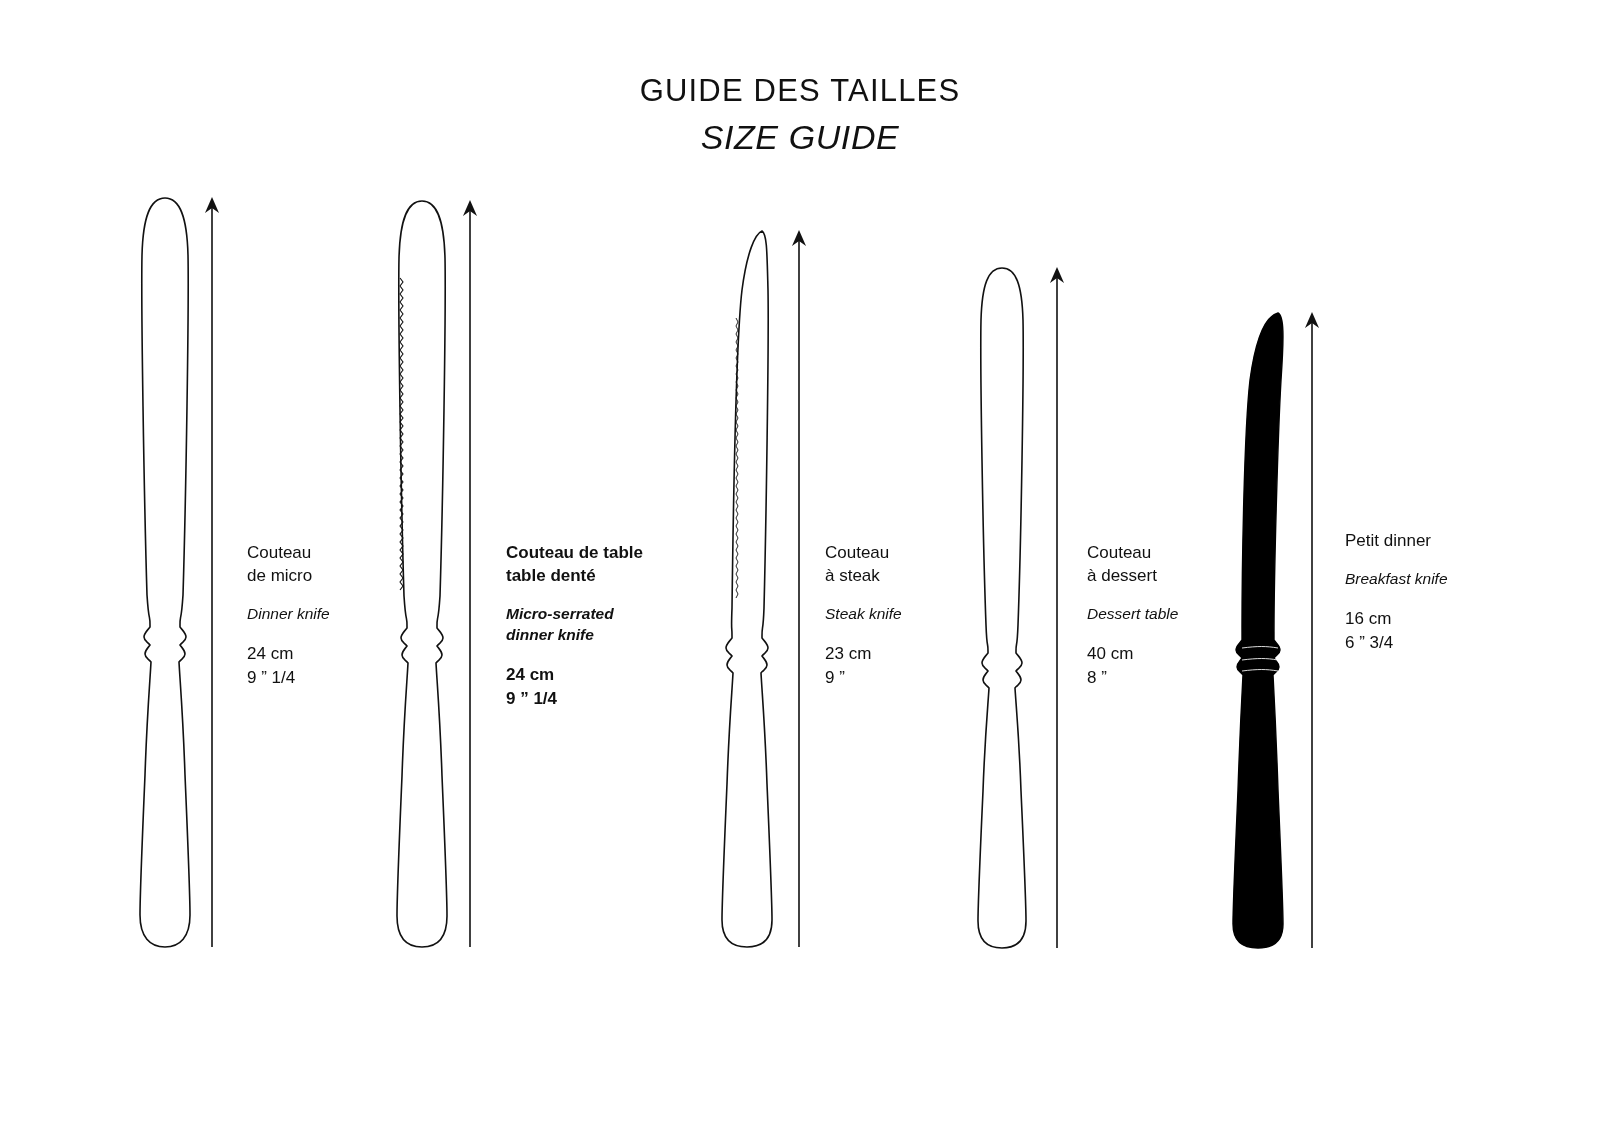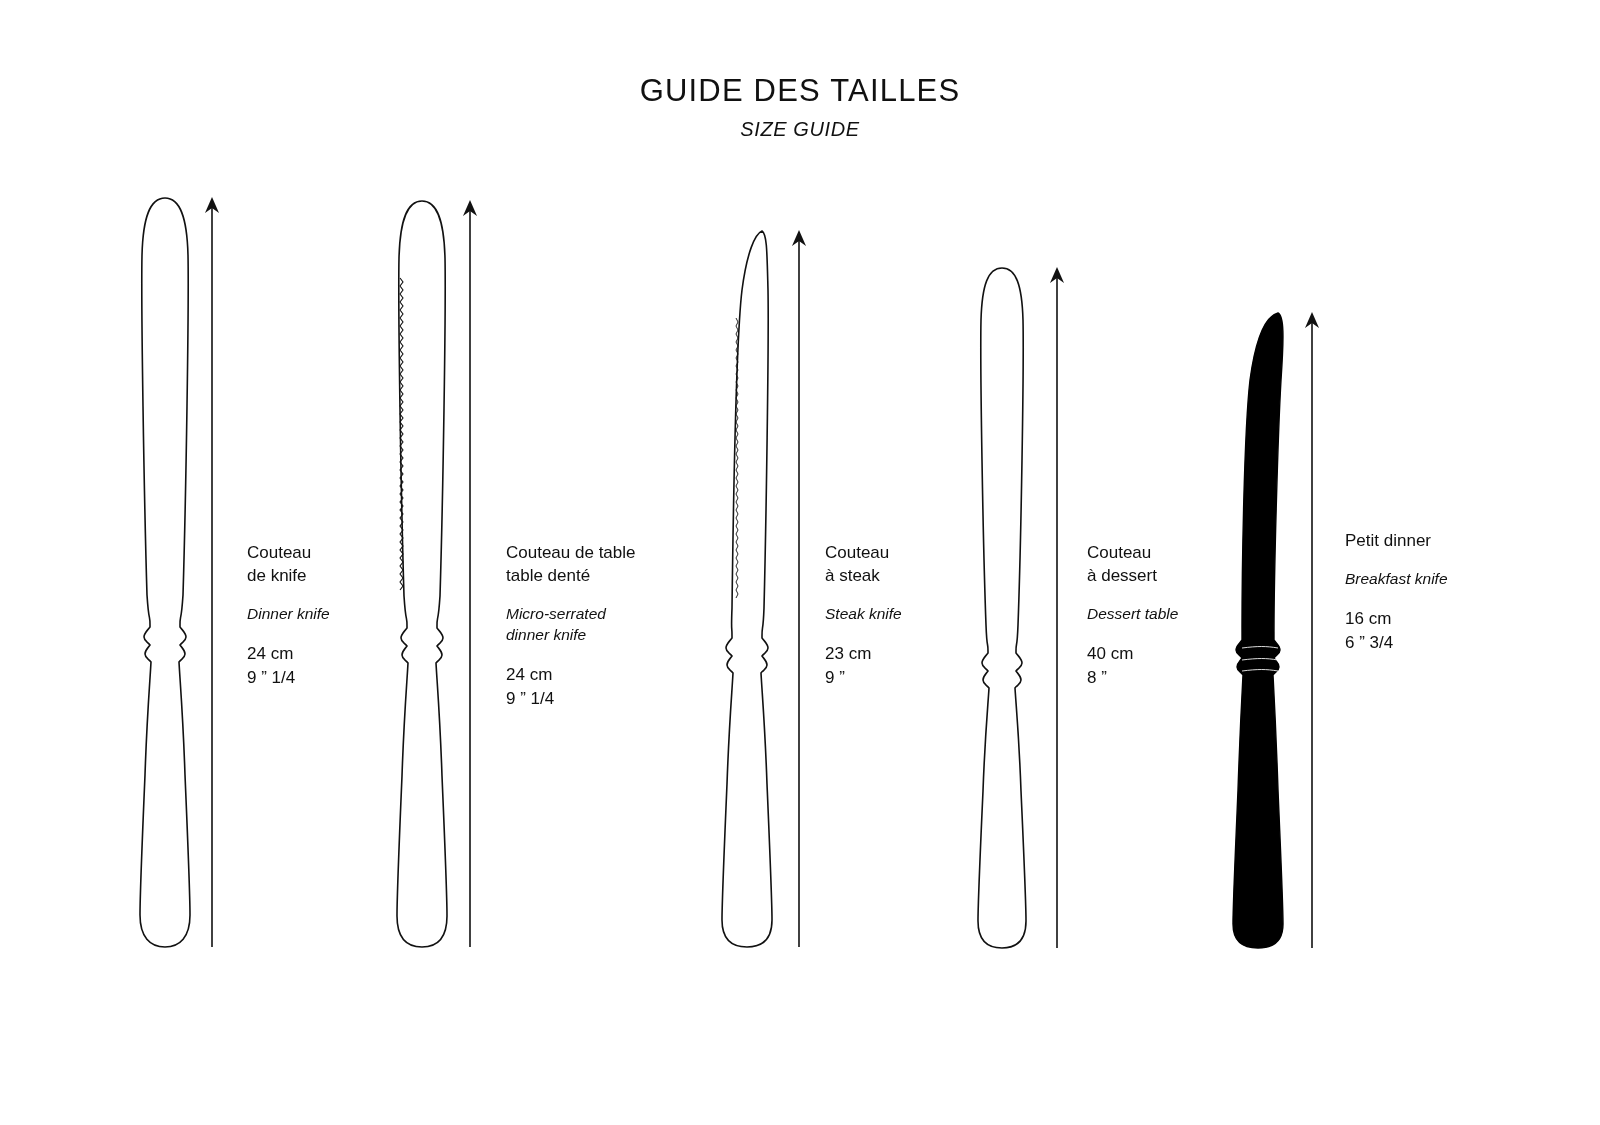--- a/index.html
+++ b/index.html
@@ -32,21 +32,21 @@
   }
   .title-main {
     font-size: 31px;
     letter-spacing: 1.2px;
     font-weight: 400;
     color: #111;
     margin: 0;
     line-height: 1.2;
   }
   .title-sub {
-    font-size: 20px;
+    font-size: 34px;
     font-style: italic;
     font-weight: 400;
     letter-spacing: 0.6px;
     color: #111;
     margin: 8px 0 0 0;
     line-height: 1.2;
   }
 
   
   .knife-group {
@@ -126,21 +126,21 @@
                C 60 418, 61 430, 63 400
                C 66 300, 69 110, 68 60
                C 67 22, 60 3, 45 3 Z" fill="#ffffff" stroke="#111111" stroke-width="1.6" stroke-linejoin="round"></path>
     </svg>
     <svg class="arrow-svg" style="left:200px; top:195px;" width="24" height="755" viewBox="0 0 24 755">
       <line x1="12" y1="8" x2="12" y2="752" stroke="#111111" stroke-width="1.6"></line>
       <path d="M12 2 L5 18 L12 13 L19 18 Z" fill="#111111"></path>
     </svg>
     <div class="caption" style="left:247px; top:542px;">
       <span class="fr">Couteau</span><br>
-      <span class="fr">de knife</span>
+      <span class="fr">de micro</span>
       <span class="en">Dinner knife</span>
       <span class="dims">
         <span>24 cm</span>
         <span>9 ” 1/4</span>
       </span>
     </div>
   </div>
 
   <div class="knife-group" style="left:0;">
     <svg class="knife-svg" style="left:377px; top:198px;" width="90" height="752" viewBox="0 0 90 752">
@@ -173,21 +173,21 @@
                l3 4 l-3 4 l3 4 l-3 4 l3 4 l-3 4 l3 4 l-3 4 l3 4 l-3 4 l3 4 l-3 4
                l3 4 l-3 4 l3 4 l-3 4 l3 4 l-3 4 l3 4 l-3 4 l3 4 l-3 4 l3 4 l-3 4
                l3 4 l-3 4 l3 4 l-3 4 l3 4 l-3 4 l3 4 l-3 4 l3 4 l-3 4 l3 4 l-3 4
                l3 4 l-3 4 l3 4 l-3 4 l3 4 l-3 4 l3 4 l-3 4 l3 4 l-3 4 l3 4 l-3 4
                l3 4 l-3 4 l3 4 l-3 4 l3 4 l-3 4" fill="none" stroke="#111111" stroke-width="1.1"></path>
     </svg>
     <svg class="arrow-svg" style="left:458px; top:198px;" width="24" height="752" viewBox="0 0 24 752">
       <line x1="12" y1="8" x2="12" y2="749" stroke="#111111" stroke-width="1.6"></line>
       <path d="M12 2 L5 18 L12 13 L19 18 Z" fill="#111111"></path>
     </svg>
-    <div class="caption" style="left:506px; top:542px;">
+    <div class="caption" style="left:506px; top:542px;font-weight:bold;">
       <span class="fr">Couteau de table</span><br>
       <span class="fr">table denté</span>
       <span class="en">Micro-serrated</span>
       <span class="en" style="margin-top:0;">dinner knife</span>
       <span class="dims">
         <span>24 cm</span>
         <span>9 ” 1/4</span>
       </span>
     </div>
   </div>

